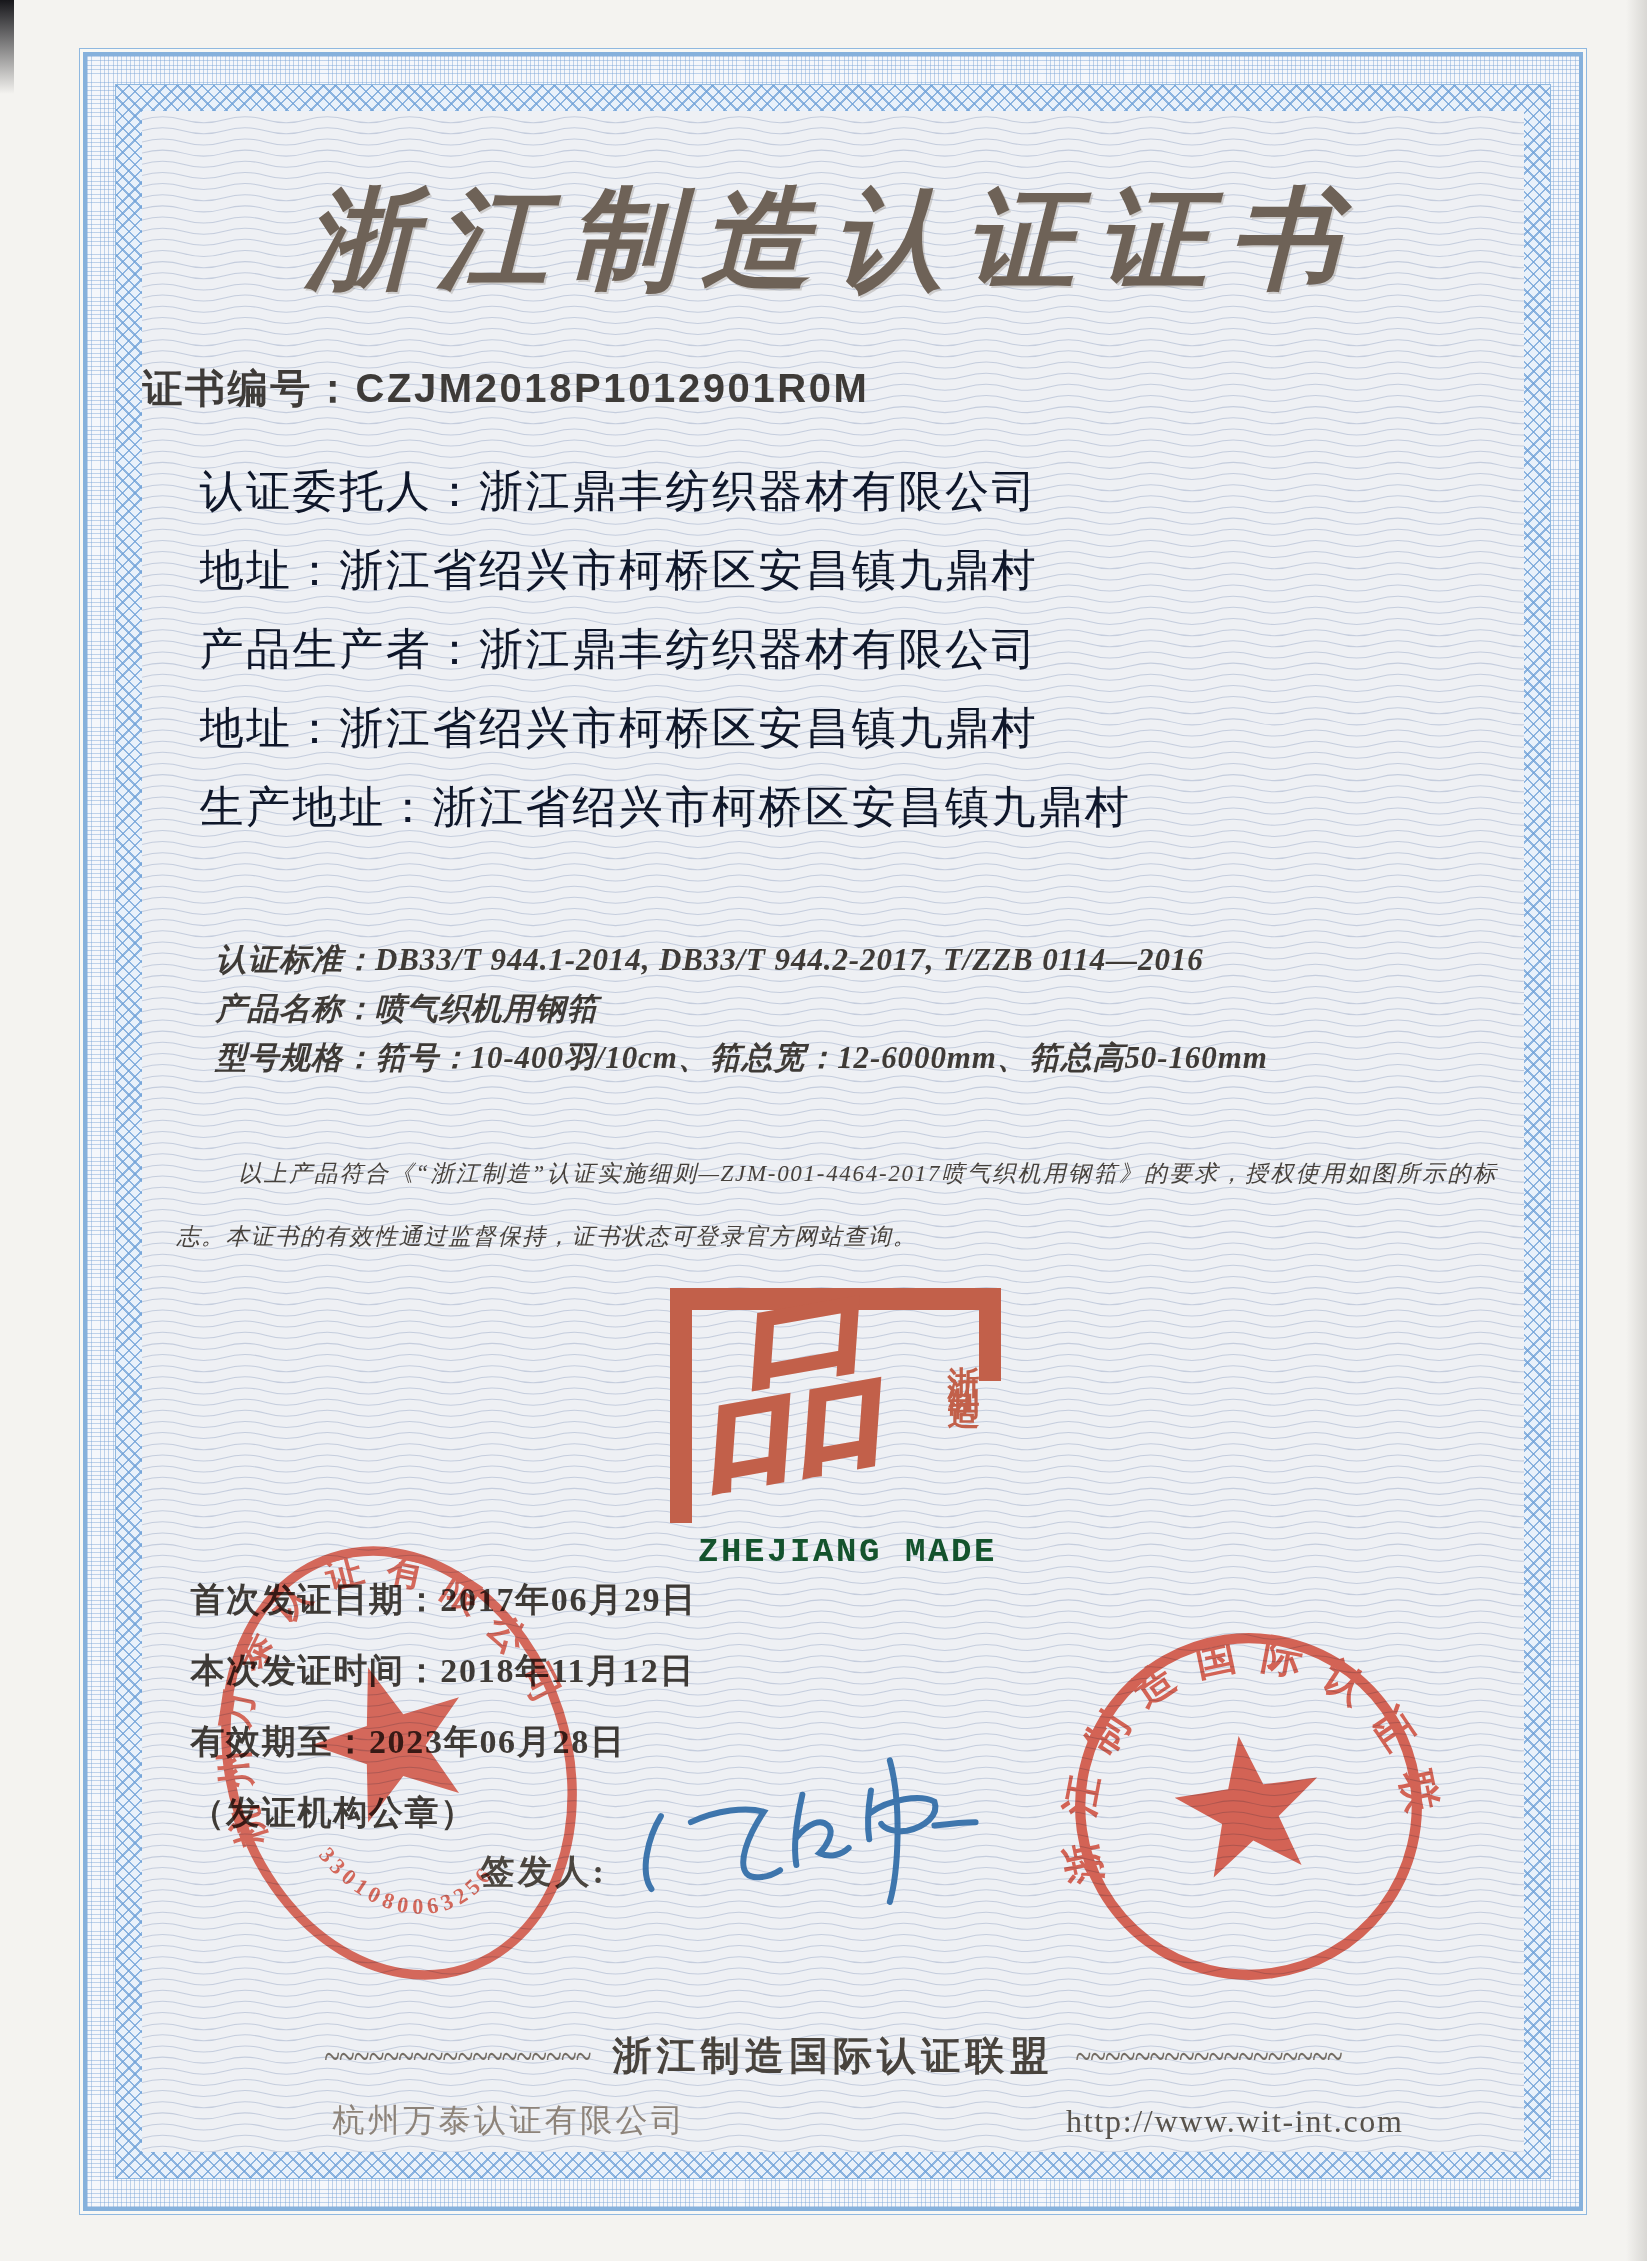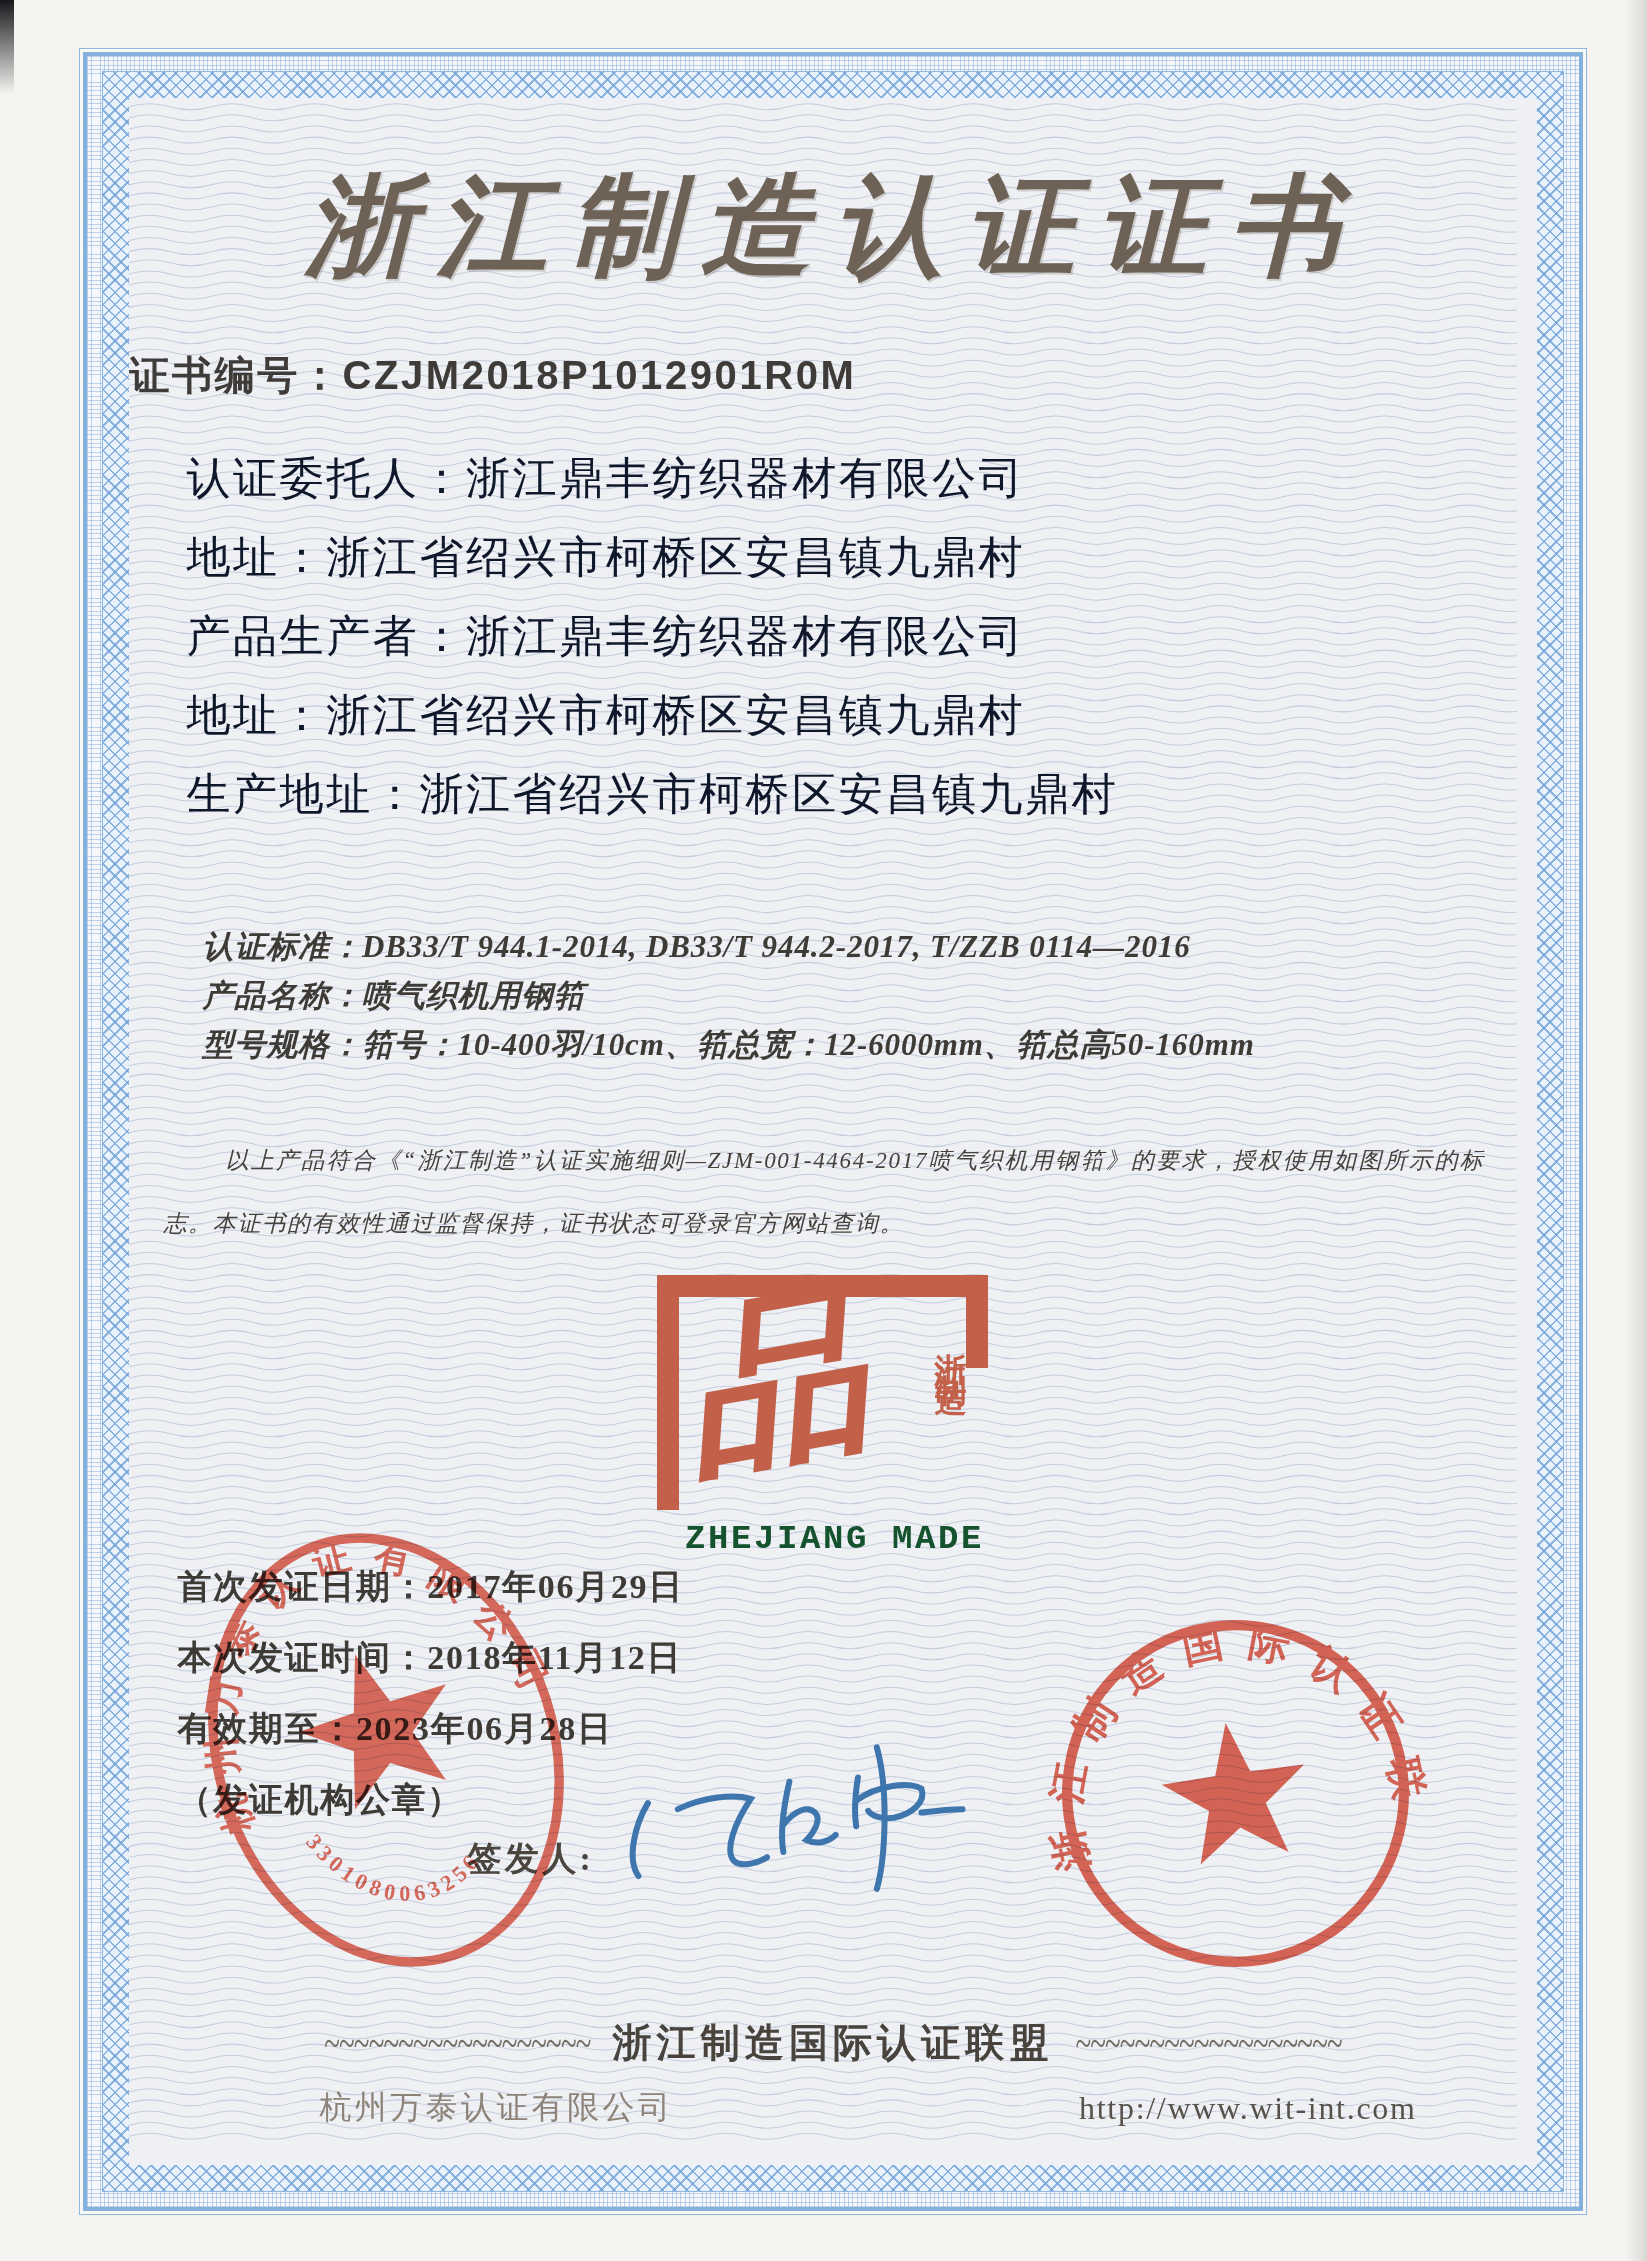--- a/index.html
+++ b/index.html
@@ -12,21 +12,21 @@
   
   .scan-corner{position:absolute;left:0;top:0;width:13.7px;height:94px;background:linear-gradient(#17171b,rgba(23,23,27,0));}
   .scan-right{position:absolute;right:0;top:0;width:20.6px;height:100%;background:linear-gradient(90deg,rgba(0,0,0,0),rgba(120,118,112,.22));}
   
   .frame{
     position:absolute;left:79px;top:48px;width:1508px;height:2167px;
     border:1.7px solid #8fb8e0;padding:3.4px;box-sizing:border-box;background:#f8f8f5;
   }
   .frame2{border:4.3px solid #86b1dc;height:100%;box-sizing:border-box;}
   .band-hatch{
-    height:100%;box-sizing:border-box;padding:15px;
+    height:100%;box-sizing:border-box;padding:28px;
     background-image:
       repeating-linear-gradient(0deg,rgba(122,164,214,.45) 0 0.9px,transparent 0.9px 4.3px),
       repeating-linear-gradient(90deg,rgba(122,164,214,.45) 0 0.9px,transparent 0.9px 4.3px);
     background-color:#f5f7fb;
   }
   .band-floral{
     height:100%;box-sizing:border-box;padding:26px;border:1.7px solid #8fb8e0;
     background-image:
       repeating-linear-gradient(45deg,rgba(110,160,215,.75) 0 1.7px,transparent 1.7px 8.6px),
       repeating-linear-gradient(135deg,rgba(110,160,215,.75) 0 1.7px,transparent 1.7px 8.6px);

